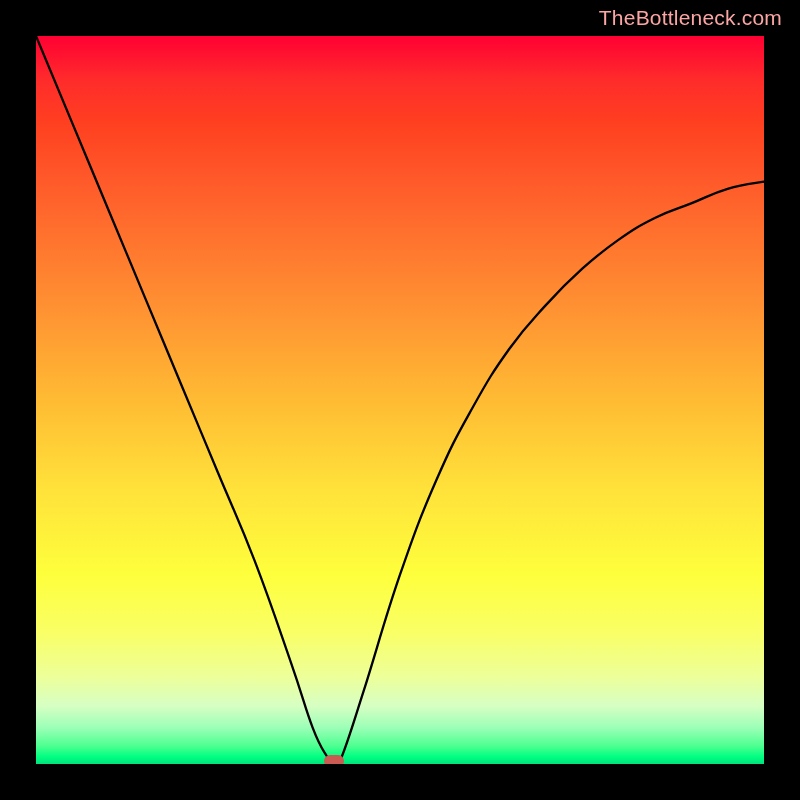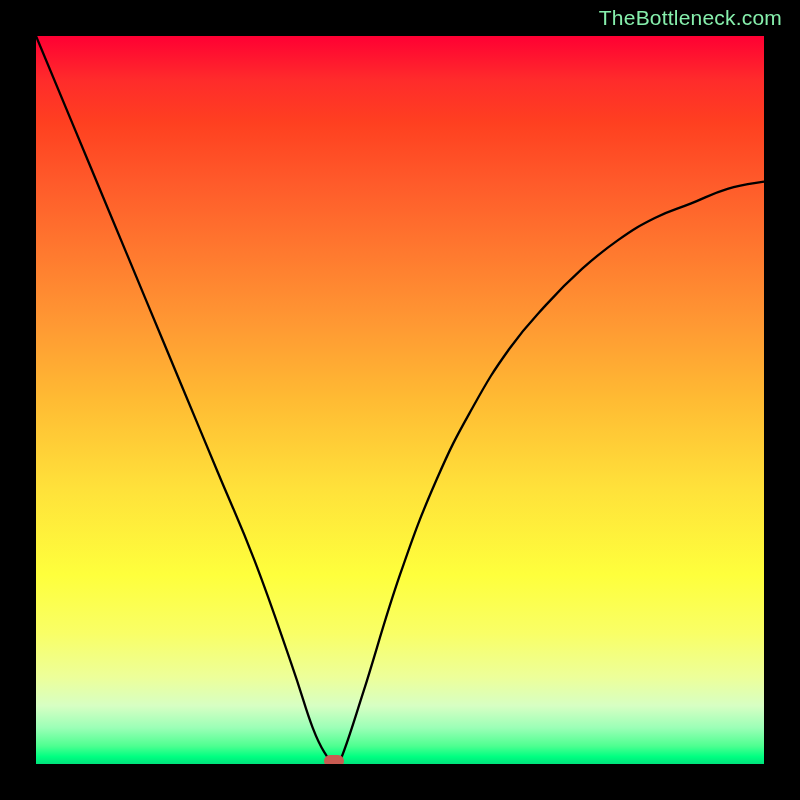--- a/index.html
+++ b/index.html
@@ -65,21 +65,21 @@
     width: 20px;
     height: 12px;
     background: #c95b52;
     border-radius: 6px;
     transform: translate(-50%, -50%);
   }
   .watermark {
     position: absolute;
     top: 6px;
     right: 18px;
-    color: #86efac;
+    color: #fca5a5;
     font-size: 21px;
     font-weight: 400;
     letter-spacing: 0.2px;
     user-select: none;
   }
 </style>
 </head>
 <body>
 
 <div class="outer-frame">

